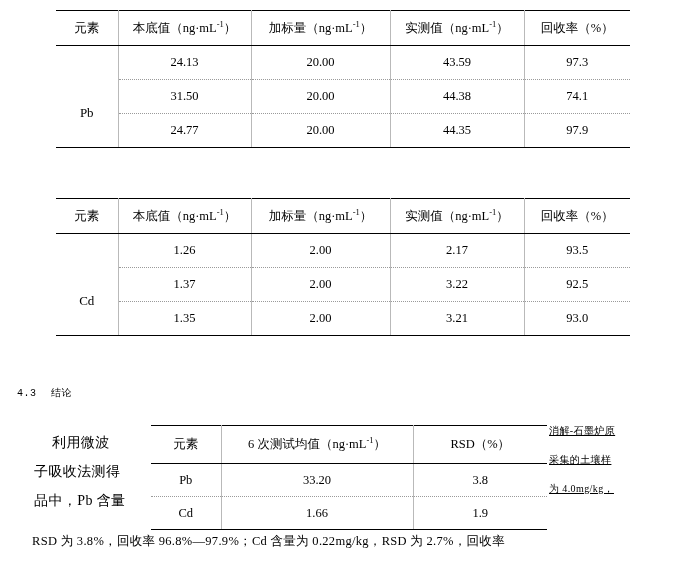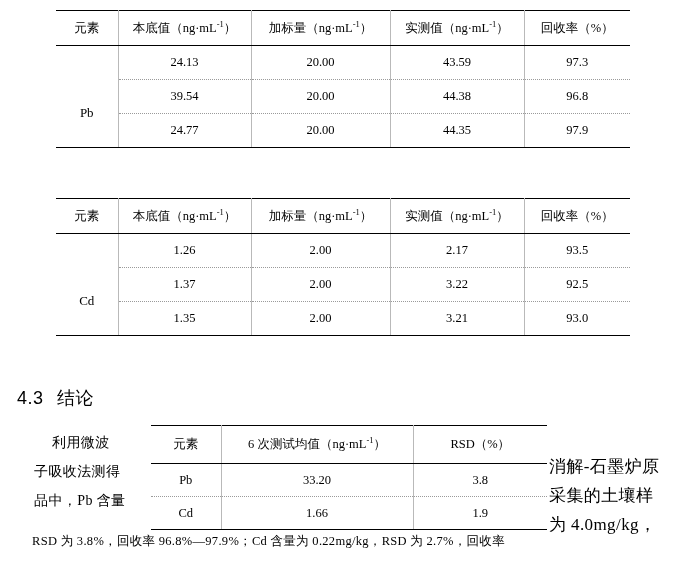--- a/index.html
+++ b/index.html
@@ -77,44 +77,45 @@
     position: absolute;
     left: 56px;
     top: 198px;
     width: 574px;
   }
 
   .section-head {
     position: absolute;
     left: 17px;
     top: 386px;
-    font-size: 18px;
+    font-size: 10px;
     letter-spacing: 0.5px;
-    font-family: Liberation Sans, sans-serif;
+    font-family: Liberation Mono, monospace;
   }
 
   
   .para-left {
     position: absolute;
     left: 34px;
     top: 428px;
     width: 118px;
     font-size: 14px;
     line-height: 29px;
     letter-spacing: 0.4px;
   }
   .para-left .l1 { text-indent: 18px; display: block; }
   .para-right {
     position: absolute;
     left: 549px;
-    top: 452px;
+    top: 416px;
     width: 130px;
-    font-size: 17px;
+    font-size: 10px;
     line-height: 29px;
     letter-spacing: 0.4px;
+    text-decoration: underline;
   }
   .para-bottom {
     position: absolute;
     left: 32px;
     top: 527px;
     width: 660px;
     font-size: 12.5px;
     line-height: 29px;
     letter-spacing: 0.3px;
   }
@@ -176,24 +177,24 @@
     <tbody>
       <tr class="body-row">
         <td class="elem-blank" rowspan="1"></td>
         <td class="vsep">24.13</td>
         <td class="vsep">20.00</td>
         <td class="vsep">43.59</td>
         <td>97.3</td>
       </tr>
       <tr class="body-row">
         <td class="elem" rowspan="2">Pb</td>
-        <td class="vsep">39.54</td>
+        <td class="vsep">31.50</td>
         <td class="vsep">20.00</td>
         <td class="vsep">44.38</td>
-        <td>96.8</td>
+        <td>74.1</td>
       </tr>
       <tr class="body-row last">
         <td class="vsep">24.77</td>
         <td class="vsep">20.00</td>
         <td class="vsep">44.35</td>
         <td>97.9</td>
       </tr>
     </tbody>
   </table>
 

